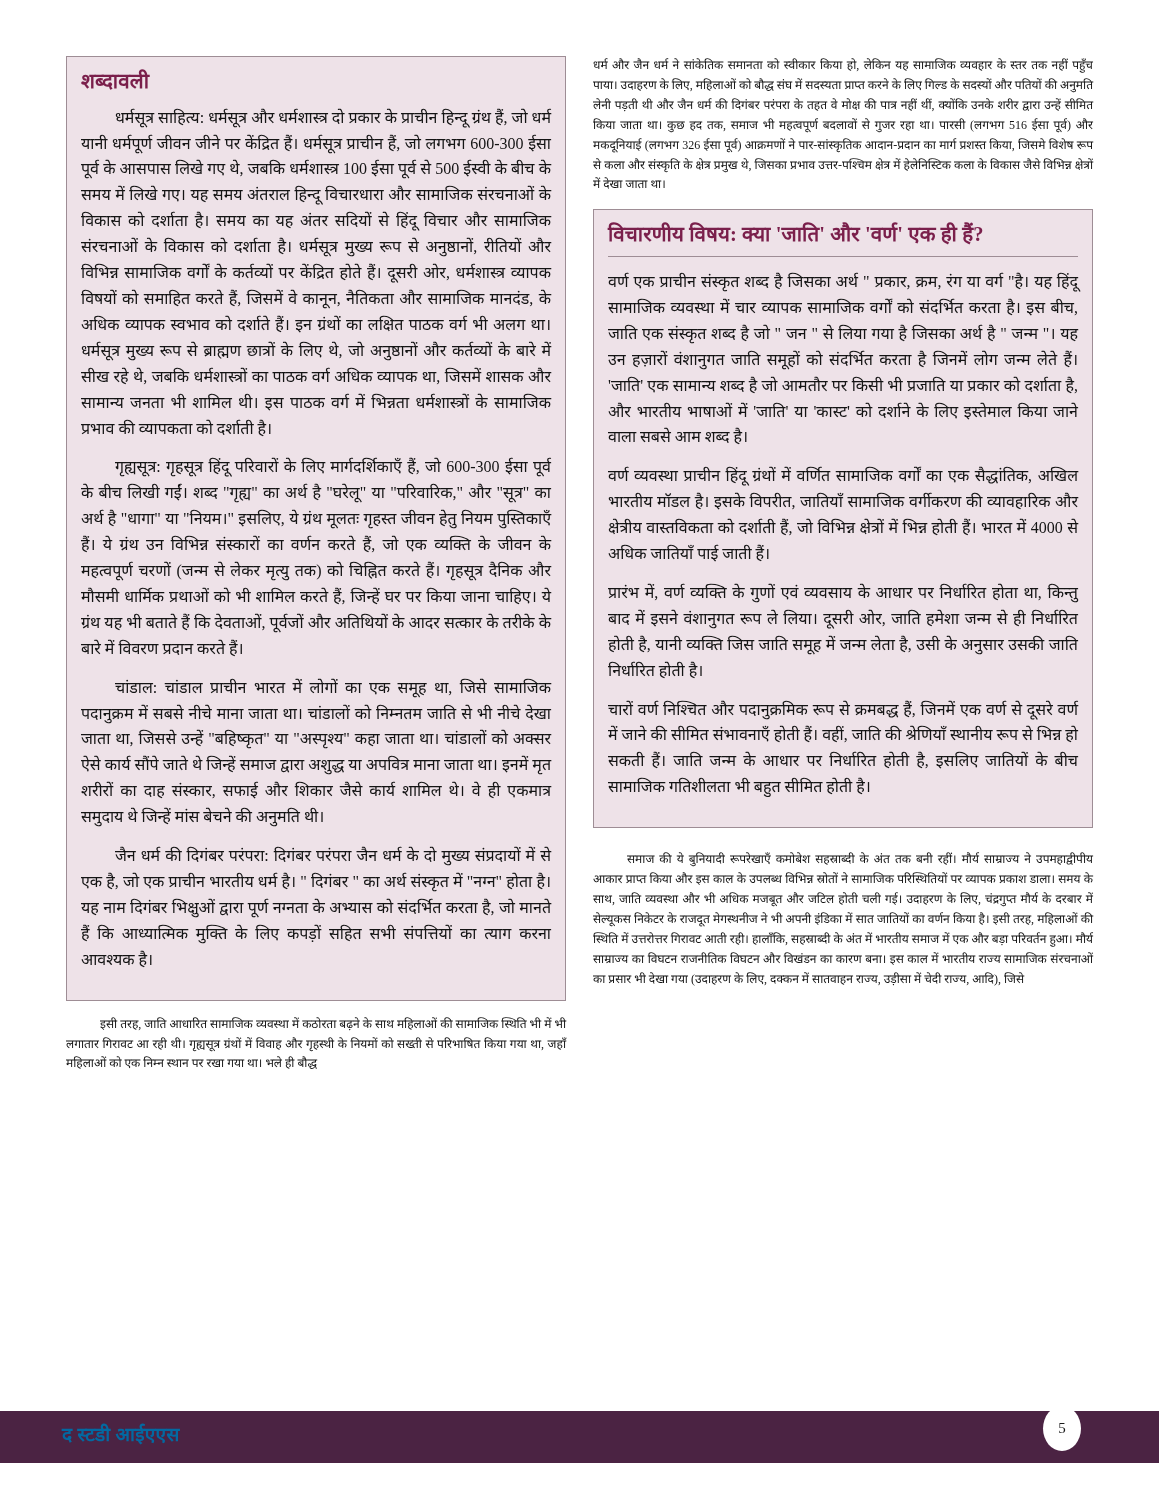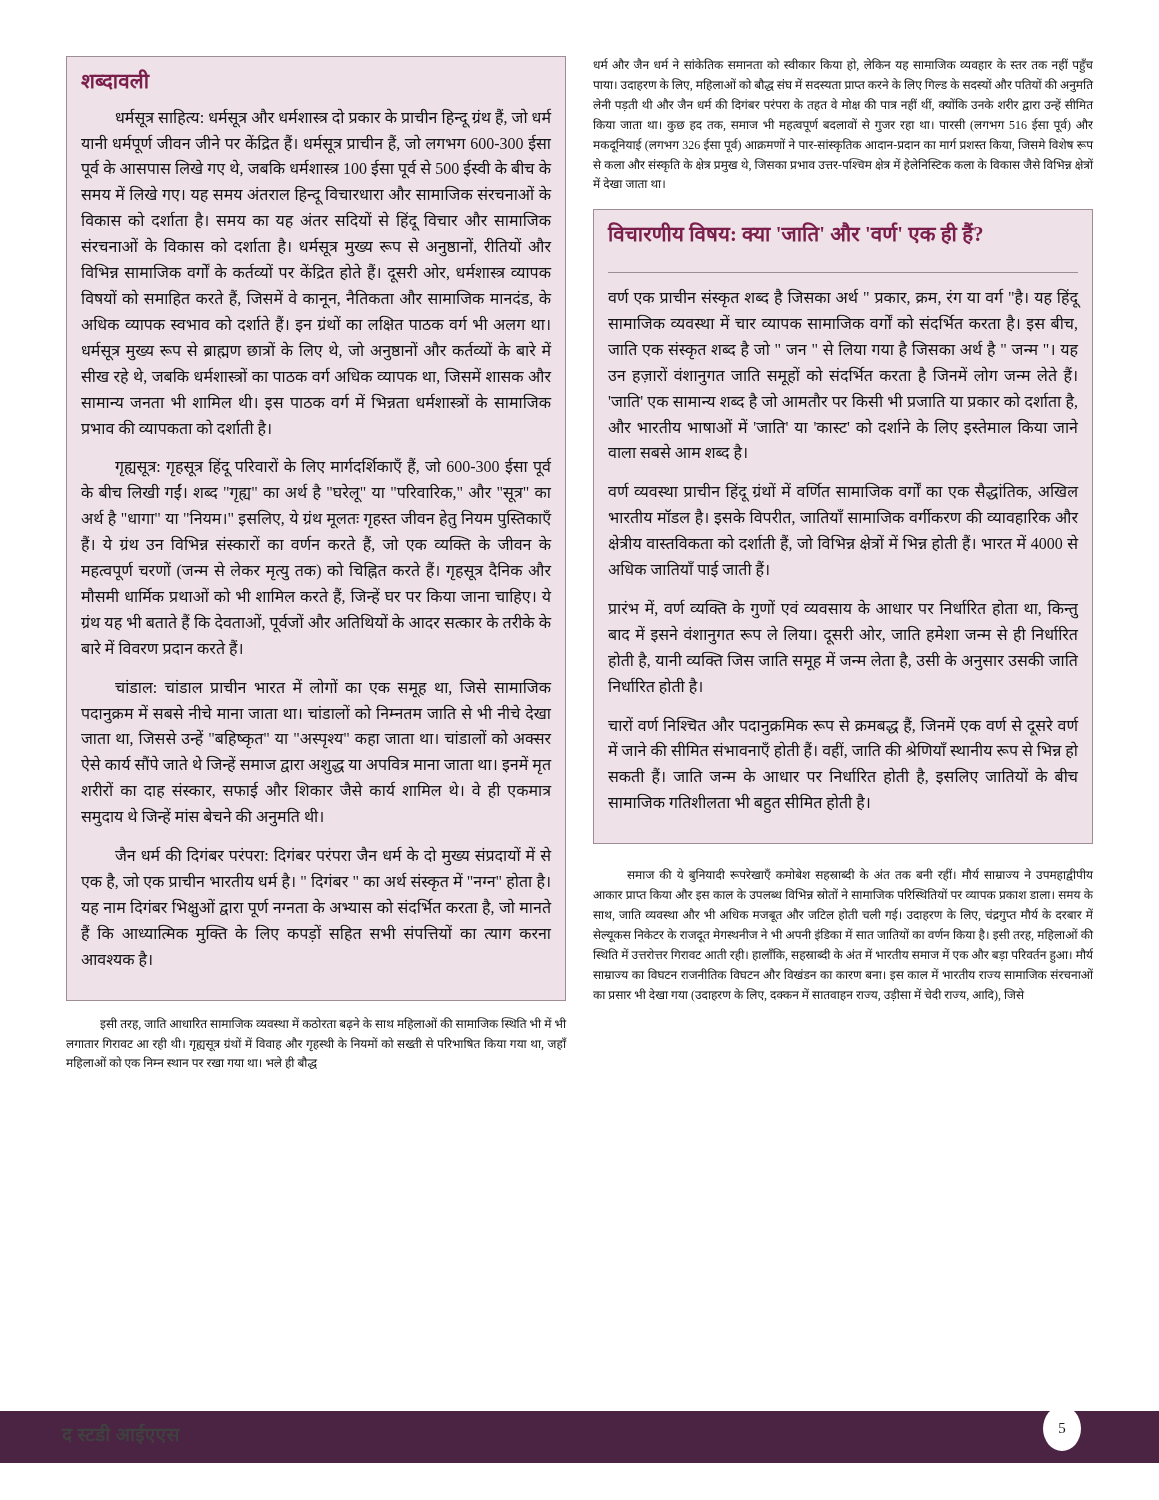--- a/index.html
+++ b/index.html
@@ -50,21 +50,21 @@
   .box-title {
     color: #7a1f4b;
     font-weight: bold;
     font-size: 20.5px;
     line-height: 1.25;
     margin: 0 0 10px 0;
     letter-spacing: 0.1px;
   }
   .box-title.with-rule {
     border-bottom: 1.2px solid #9e8d95;
-    padding-bottom: 24px;
+    padding-bottom: 8px;
     margin-bottom: 12px;
   }
 
   
   p.body {
     margin: 0 0 14px 0;
     font-size: 12px;
     line-height: 1.66;
     text-align: justify;
     text-justify: inter-word;
@@ -86,21 +86,21 @@
     left: 0;
     top: 1411px;
     width: 1159px;
     height: 52px;
     background: #4b2343;
   }
   .footer-brand {
     position: absolute;
     left: 62px;
     top: 1421px;
-    color: #404040;
+    color: #0369a1;
     font-weight: bold;
     font-size: 19px;
     letter-spacing: 0.3px;
     font-family: "Liberation Serif", "DejaVu Serif", serif;
   }
   .page-badge {
     position: absolute;
     left: 1043px;
     top: 1406px;
     width: 38px;

